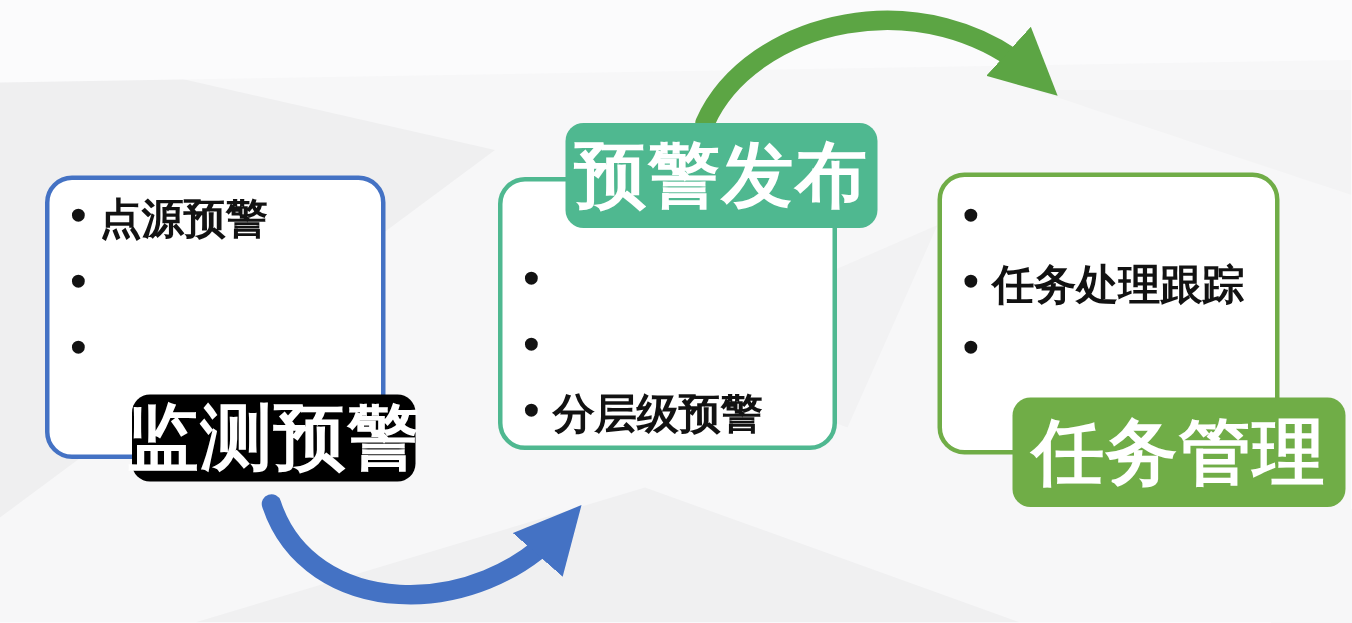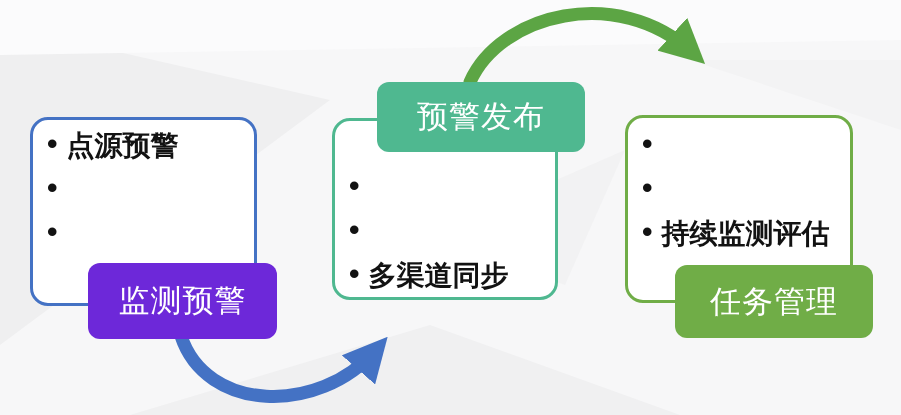--- a/index.html
+++ b/index.html
@@ -53,28 +53,28 @@
   .card-task       { left: 625px; top: 115px; width: 228px; height: 188px; border: 3px solid #70AD47; }
   .card-task ul    { margin-top: 6px; }
   .pill {
     position: absolute;
     z-index: 3;
     display: flex;
     align-items: center;
     justify-content: center;
     border-radius: 12px;
     color: #ffffff;
-    font-size: 31px;
-    font-weight: 400;
+    font-size: 48px;
+    font-weight: 700;
     letter-spacing: 1px;
     white-space: nowrap;
   }
-  .pill-monitoring { left: 88px;  top: 263px; width: 189px; height: 76px; background: #6d28d9; }
+  .pill-monitoring { left: 88px;  top: 263px; width: 189px; height: 58px; background: #000000; }
   .pill-release    { left: 377px; top: 82px;  width: 208px; height: 70px; background: #4FB890; }
-  .pill-task       { left: 675px; top: 265px; width: 198px; height: 73px; background: #70AD47; }
+  .pill-task       { left: 675px; top: 265px; width: 222px; height: 73px; background: #70AD47; }
 </style>
 </head>
 <body>
 
 <div class="stage">
 
   <svg class="bg-facets" width="901" height="415" viewBox="0 0 901 415">
     <polygon points="0,25 330,100 0,345" fill="#efeff0"></polygon>
     <polygon points="0,0 901,0 901,40 0,55" fill="#fbfbfc"></polygon>
     <polygon points="430,235 625,150 565,285" fill="#f2f2f3"></polygon>
@@ -114,35 +114,35 @@
   <div class="card card-release">
     <ul>
       <li>
         <span class="dot">•</span>
       </li>
       <li>
         <span class="dot">•</span>
       </li>
       <li>
         <span class="dot">•</span>
-        <span>多渠道同步</span>
+        <span>分层级预警</span>
       </li>
     </ul>
   </div>
   <div class="pill pill-release">预警发布</div>
 
   <div class="card card-task">
     <ul>
       <li>
         <span class="dot">•</span>
       </li>
       <li>
         <span class="dot">•</span>
+        <span>任务处理跟踪</span>
       </li>
       <li>
         <span class="dot">•</span>
-        <span>持续监测评估</span>
       </li>
     </ul>
   </div>
   <div class="pill pill-task">任务管理</div>
 
 </div>
 
 </body></html>

